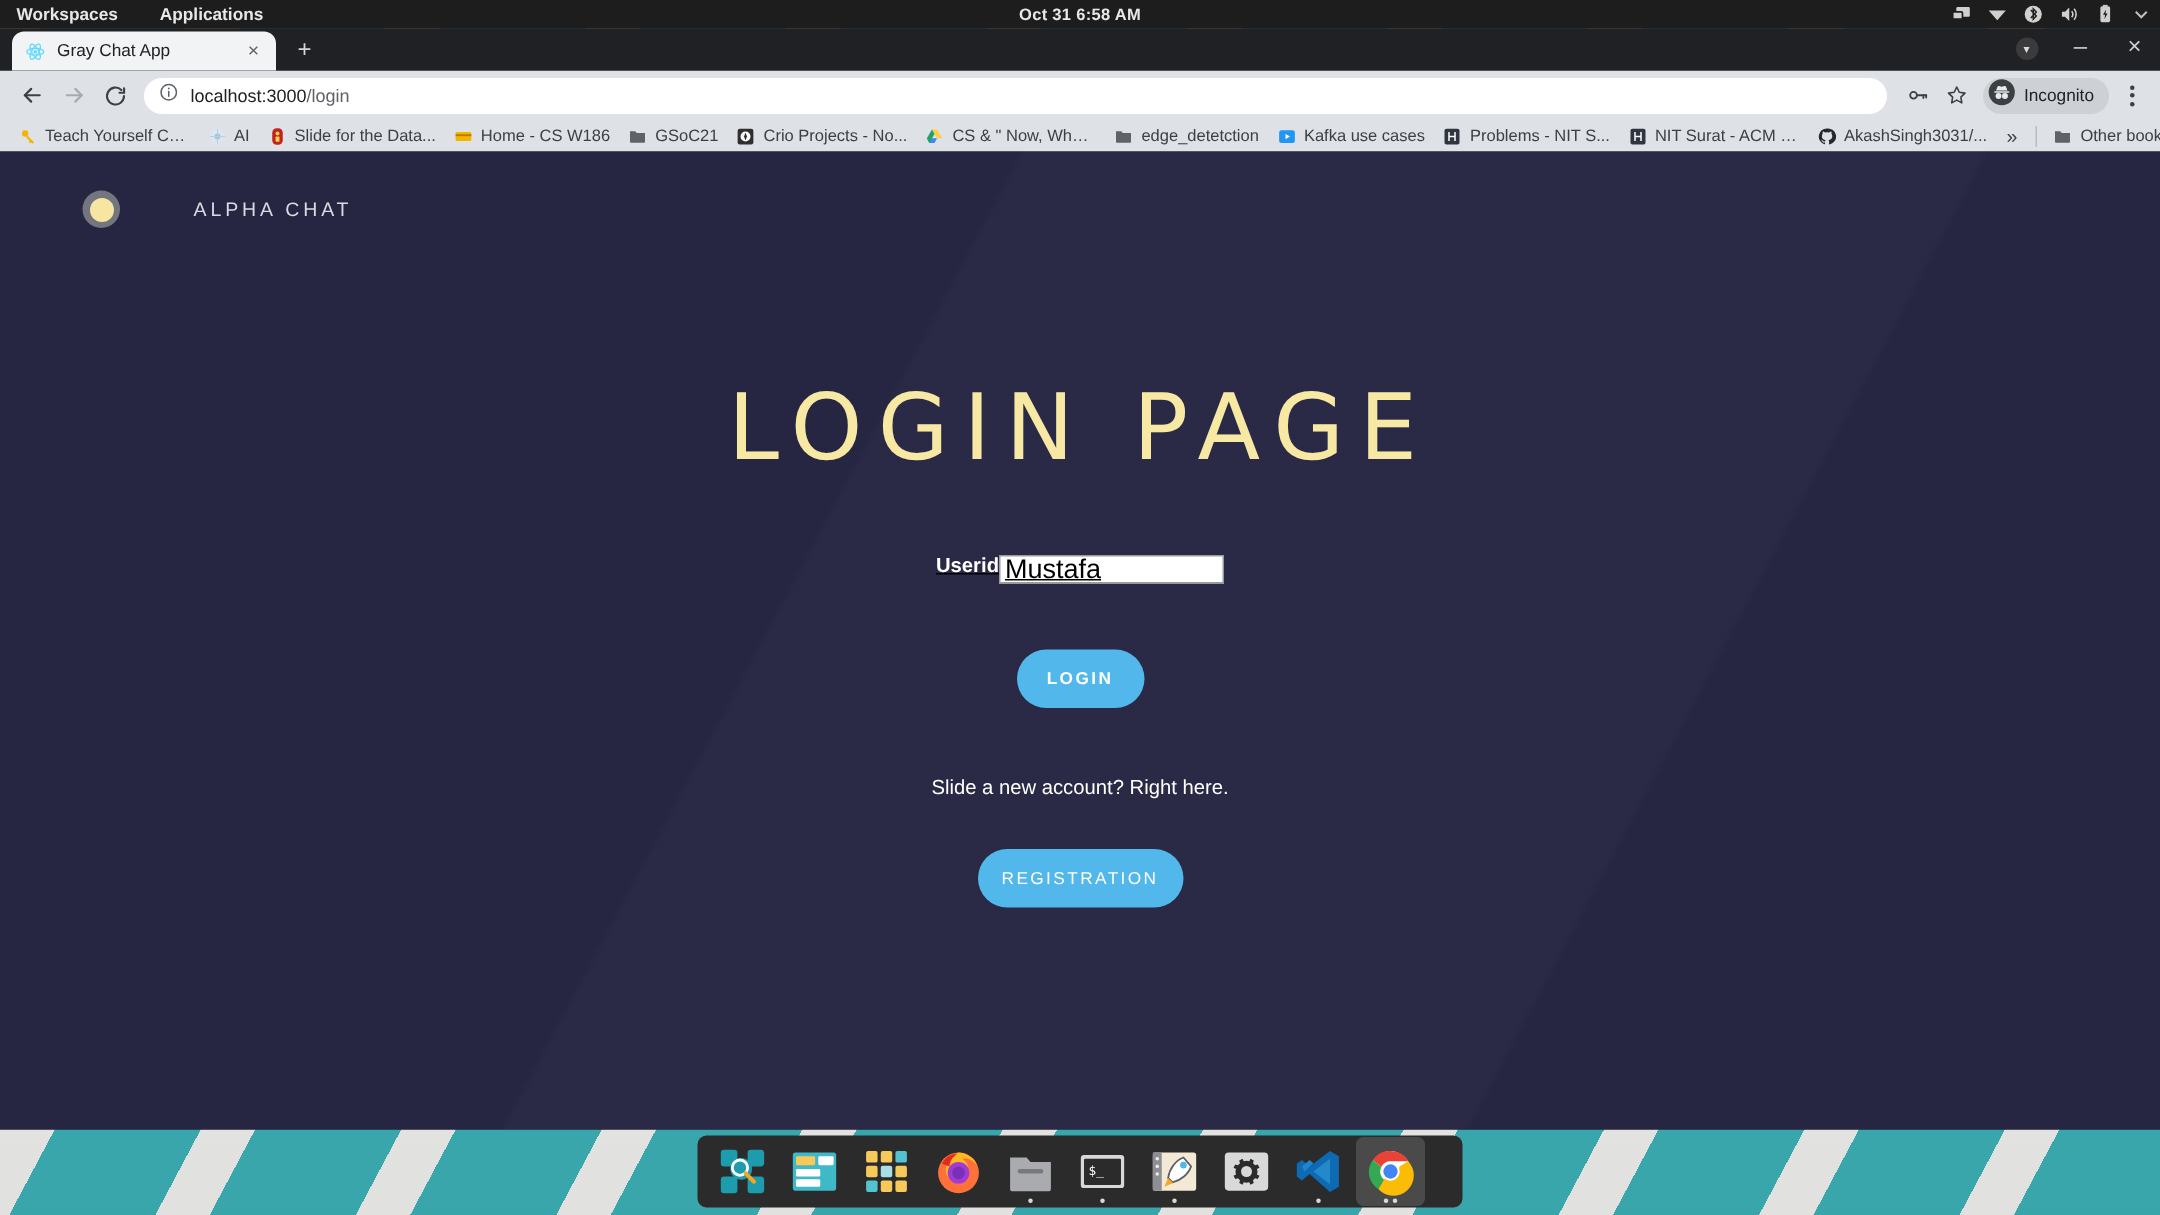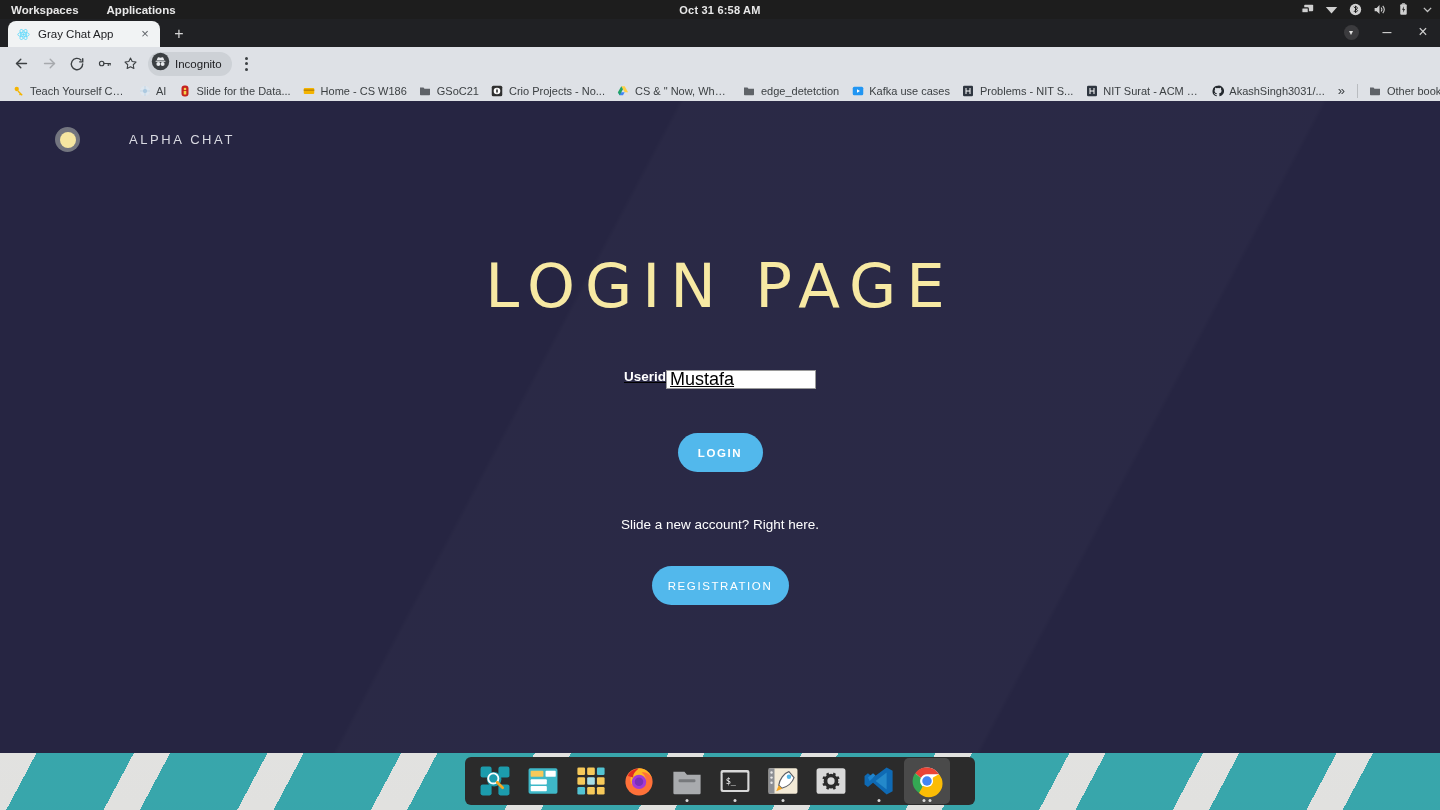--- a/index.html
+++ b/index.html
@@ -64,21 +64,21 @@
 
   
   #tab-strip {
     height: 28px; background: #202124;
     display: flex; align-items: flex-end;
     position: relative;
     padding-left: 8px;
   }
   .tab {
     display: flex; align-items: center; gap: 8px;
-    width: 152px; height: 26px;
+    width: 176px; height: 26px;
     background: #f1f3f4;
     border-radius: 8px 8px 0 0;
     padding: 0 8px;
     position: relative;
   }
   .tab-favicon {
     width: 14px; height: 14px; flex: 0 0 14px;
     display: flex; align-items: center; justify-content: center;
   }
   .tab-title {
@@ -386,20 +386,30 @@
           <path d="M5 12h14"></path>
           <path d="M13 6l6 6-6 6"></path>
         </svg>
     </span>
     <span class="nav-btn">
       <svg width="16" height="16" viewBox="0 0 24 24" fill="none" stroke="#3c4043" stroke-width="2.1" stroke-linecap="round">
           <path d="M20.5 12a8.5 8.5 0 1 1-2.6-6.1"></path>
           <path d="M20.6 4.2v4.6h-4.6"></path>
         </svg>
     </span>
+    <div id="omnibox">
+      <span>
+        <svg width="13" height="13" viewBox="0 0 24 24" fill="none" stroke="#5f6368" stroke-width="1.9">
+            <circle cx="12" cy="12" r="9.5"></circle>
+            <path d="M12 11v6" stroke-linecap="round"></path>
+            <circle cx="12" cy="7.4" r="1.1" fill="#5f6368" stroke="none"></circle>
+          </svg>
+      </span>
+      <span class="url"><span class="scheme-host">localhost:3000</span><span class="path">/login</span></span>
+    </div>
     <span class="tb-icon">
       <svg width="15" height="15" viewBox="0 0 24 24" fill="none" stroke="#3c4043" stroke-width="1.9" stroke-linecap="round">
           <circle cx="7.5" cy="12" r="3.6"></circle>
           <path d="M11 12h10"></path>
           <path d="M18 12v3"></path>
           <path d="M21 12v2.4"></path>
         </svg>
     </span>
     <span class="tb-icon">
       <svg width="15" height="15" viewBox="0 0 24 24" fill="none" stroke="#3c4043" stroke-width="1.7" stroke-linejoin="round">

